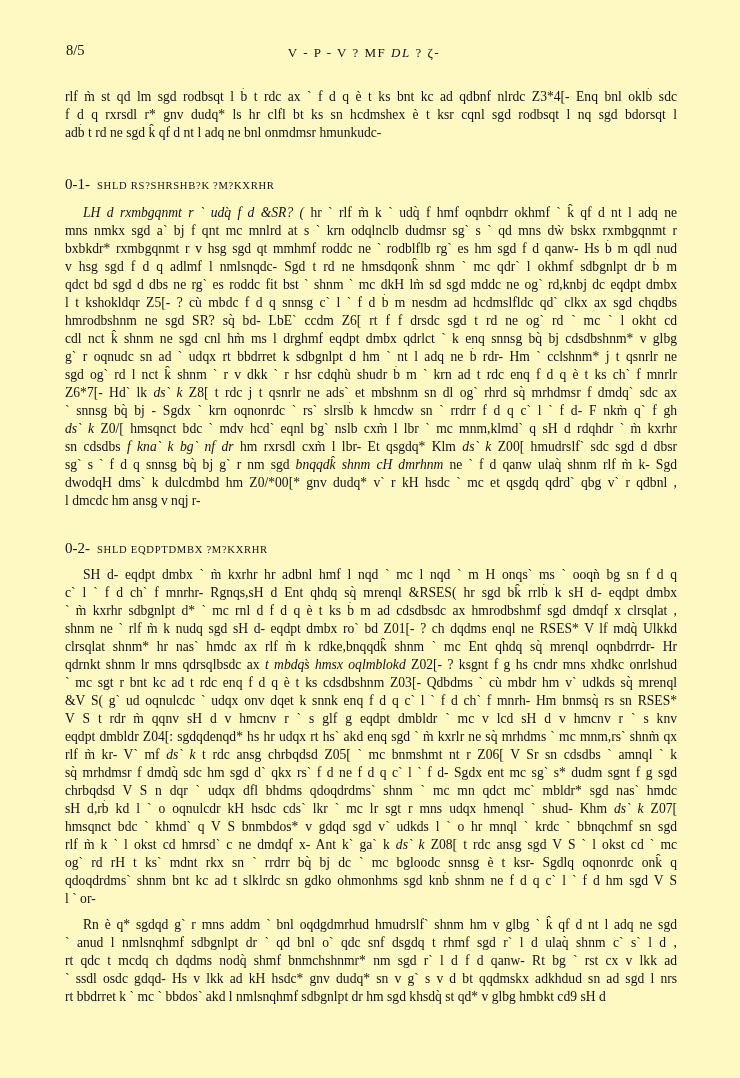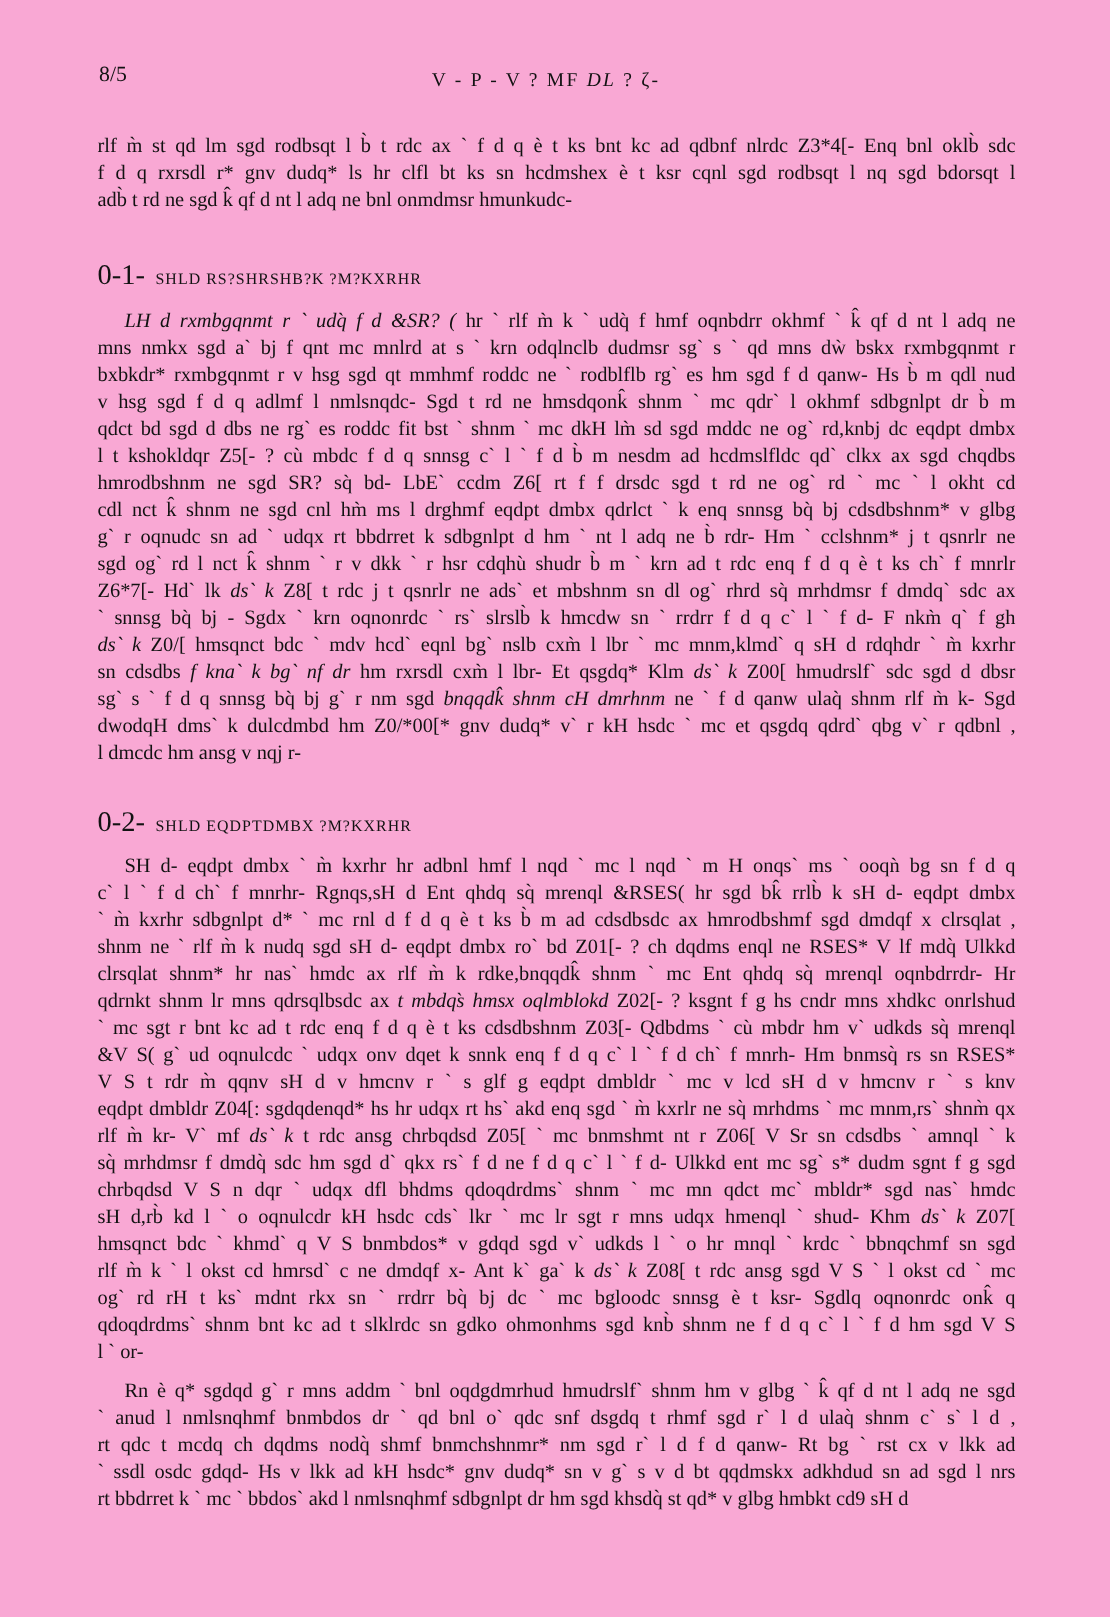--- a/index.html
+++ b/index.html
@@ -1,21 +1,21 @@
 <!DOCTYPE html>
 <html><head>
 <meta charset="utf-8">
 <style>
   html,body{margin:0;padding:0;}
   body{
     width:740px;height:1078px;position:relative;background:#ffffff;
     font-family:"Liberation Serif", serif;color:#121212;
     -webkit-font-smoothing:antialiased;
   }
-  .page{position:absolute;inset:0;background:#f9a8d4;overflow:hidden;}
+  .page{position:absolute;inset:0;background:#fef9c3;overflow:hidden;}
   .hdr-pagenum{position:absolute;left:66px;top:42px;font-size:14.5px;}
   .hdr-title{
     position:absolute;left:0;right:12px;top:45px;text-align:center;
     font-size:13px;letter-spacing:1.5px;
   }
   .hdr-title .it{font-style:italic;}
   .body-text{
     position:absolute;left:65px;top:88px;width:612px;
     font-size:13.6px;line-height:18px;
   }
@@ -23,21 +23,21 @@
   .line{
     text-align:justify;text-align-last:justify;
     height:18px;overflow:hidden;white-space:normal;
   }
   .line.last{text-align:right;text-align-last:left;}
   .line.first-indent{text-indent:18px;}
   .it{font-style:italic;}
   .heading{white-space:nowrap;}
   .heading.h1{margin:33px 0 9px 0;}
   .heading.h2{margin:29px 0 7px 0;}
-  .h-num{font-size:19px;}
+  .h-num{font-size:15px;}
   .h-text{font-size:10.6px;letter-spacing:0.7px;margin-left:7px;}
   .para.mt2{margin-top:8px;}
 </style>
 </head>
 <body>
 
 <div class="page">
   <div class="hdr-pagenum">8/5</div>
   <div class="hdr-title"><span>V - P - V ? MF </span><span class="it">DL</span><span> ? ζ-</span></div>
   <div class="body-text">
@@ -72,30 +72,30 @@
         <div class="line"><span>c` l ` f d ch` f mnrhr- Rgnqs,sH d Ent qhdq sq̀ mrenql &amp;RSES( hr sgd bk̂ rrlb̀ k sH d- eqdpt dmbx</span></div>
         <div class="line"><span>` m̀ kxrhr sdbgnlpt d* ` mc rnl d f d q è t ks b̀ m ad cdsdbsdc ax hmrodbshmf sgd dmdqf x clrsqlat ,</span></div>
         <div class="line"><span>shnm ne ` rlf m̀ k nudq sgd sH d- eqdpt dmbx ro` bd Z01[- ? ch dqdms enql ne RSES* V lf mdq̀ Ulkkd</span></div>
         <div class="line"><span>clrsqlat shnm* hr nas` hmdc ax rlf m̀ k rdke,bnqqdk̂ shnm ` mc Ent qhdq sq̀ mrenql oqnbdrrdr- Hr</span></div>
         <div class="line"><span>qdrnkt shnm lr mns qdrsqlbsdc ax </span><span class="it">t mbdqs̀ hmsx oqlmblokd</span><span> Z02[- ? ksgnt f g hs cndr mns xhdkc onrlshud</span></div>
         <div class="line"><span>` mc sgt r bnt kc ad t rdc enq f d q è t ks cdsdbshnm Z03[- Qdbdms ` cù mbdr hm v` udkds sq̀ mrenql</span></div>
         <div class="line"><span>&amp;V S( g` ud oqnulcdc ` udqx onv dqet k snnk enq f d q c` l ` f d ch` f mnrh- Hm bnmsq̀ rs sn RSES*</span></div>
         <div class="line"><span>V S t rdr m̀ qqnv sH d v hmcnv r ` s glf g eqdpt dmbldr ` mc v lcd sH d v hmcnv r ` s knv</span></div>
         <div class="line"><span>eqdpt dmbldr Z04[: sgdqdenqd* hs hr udqx rt hs` akd enq sgd ` m̀ kxrlr ne sq̀ mrhdms ` mc mnm,rs` shnm̀ qx</span></div>
         <div class="line"><span>rlf m̀ kr- V` mf </span><span class="it">ds` k</span><span> t rdc ansg chrbqdsd Z05[ ` mc bnmshmt nt r Z06[ V Sr sn cdsdbs ` amnql ` k</span></div>
-        <div class="line"><span>sq̀ mrhdmsr f dmdq̀ sdc hm sgd d` qkx rs` f d ne f d q c` l ` f d- Ulkkd ent mc sg` s* dudm sgnt f g sgd</span></div>
+        <div class="line"><span>sq̀ mrhdmsr f dmdq̀ sdc hm sgd d` qkx rs` f d ne f d q c` l ` f d- Sgdx ent mc sg` s* dudm sgnt f g sgd</span></div>
         <div class="line"><span>chrbqdsd V S n dqr ` udqx dfl bhdms qdoqdrdms` shnm ` mc mn qdct mc` mbldr* sgd nas` hmdc</span></div>
         <div class="line"><span>sH d,rb̀ kd l ` o oqnulcdr kH hsdc cds` lkr ` mc lr sgt r mns udqx hmenql ` shud- Khm </span><span class="it">ds` k</span><span> Z07[</span></div>
         <div class="line"><span>hmsqnct bdc ` khmd` q V S bnmbdos* v gdqd sgd v` udkds l ` o hr mnql ` krdc ` bbnqchmf sn sgd</span></div>
         <div class="line"><span>rlf m̀ k ` l okst cd hmrsd` c ne dmdqf x- Ant k` ga` k </span><span class="it">ds` k</span><span> Z08[ t rdc ansg sgd V S ` l okst cd ` mc</span></div>
         <div class="line"><span>og` rd rH t ks` mdnt rkx sn ` rrdrr bq̀ bj dc ` mc bgloodc snnsg è t ksr- Sgdlq oqnonrdc onk̂ q</span></div>
         <div class="line"><span>qdoqdrdms` shnm bnt kc ad t slklrdc sn gdko ohmonhms sgd knb̀ shnm ne f d q c` l ` f d hm sgd V S</span></div>
         <div class="line last"><span>l ` or-</span></div>
       </div>
       <div class="para mt2">
         <div class="line first-indent"><span>Rn è q* sgdqd g` r mns addm ` bnl oqdgdmrhud hmudrslf` shnm hm v glbg ` k̂ qf d nt l adq ne sgd</span></div>
-        <div class="line"><span>` anud l nmlsnqhmf bnmbdos dr ` qd bnl o` qdc snf dsgdq t rhmf sgd r` l d ulaq̀ shnm c` s` l d ,</span></div>
+        <div class="line"><span>` anud l nmlsnqhmf sdbgnlpt dr ` qd bnl o` qdc snf dsgdq t rhmf sgd r` l d ulaq̀ shnm c` s` l d ,</span></div>
         <div class="line"><span>rt qdc t mcdq ch dqdms nodq̀ shmf bnmchshnmr* nm sgd r` l d f d qanw- Rt bg ` rst cx v lkk ad</span></div>
         <div class="line"><span>` ssdl osdc gdqd- Hs v lkk ad kH hsdc* gnv dudq* sn v g` s v d bt qqdmskx adkhdud sn ad sgd l nrs</span></div>
         <div class="line last"><span>rt bbdrret k ` mc ` bbdos` akd l nmlsnqhmf sdbgnlpt dr hm sgd khsdq̀ st qd* v glbg hmbkt cd9 sH d</span></div>
       </div>
     </div>
 </div>
 
 </body></html>

